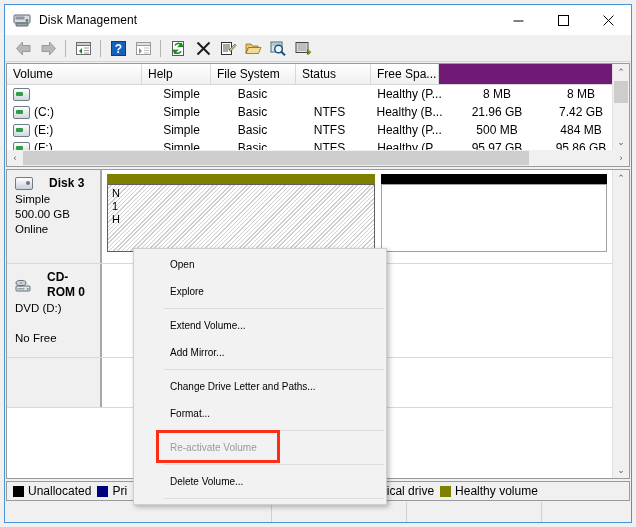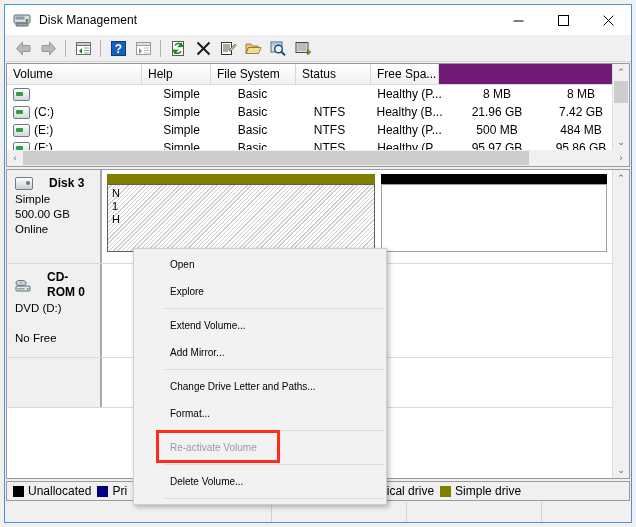--- a/index.html
+++ b/index.html
@@ -655,21 +655,21 @@
       </div>
       <div class="lg-item" style="margin-left:200px;">
         <span>ce</span>
       </div>
       <div class="lg-item">
         <span class="lg-sw" style="background:#0000ff;"></span>
         <span>Logical drive</span>
       </div>
       <div class="lg-item">
         <span class="lg-sw" style="background:#808000;"></span>
-        <span>Simple drive</span>
+        <span>Healthy volume</span>
       </div>
     </div>
 
     <div class="statusbar">
       <div class="sb-cell" style="flex:1;border-left:none;"></div>
       <div class="sb-cell" style="width:135px;"></div>
       <div class="sb-cell" style="width:135px;"></div>
       <div class="sb-cell" style="width:90px;"></div>
     </div>
 

